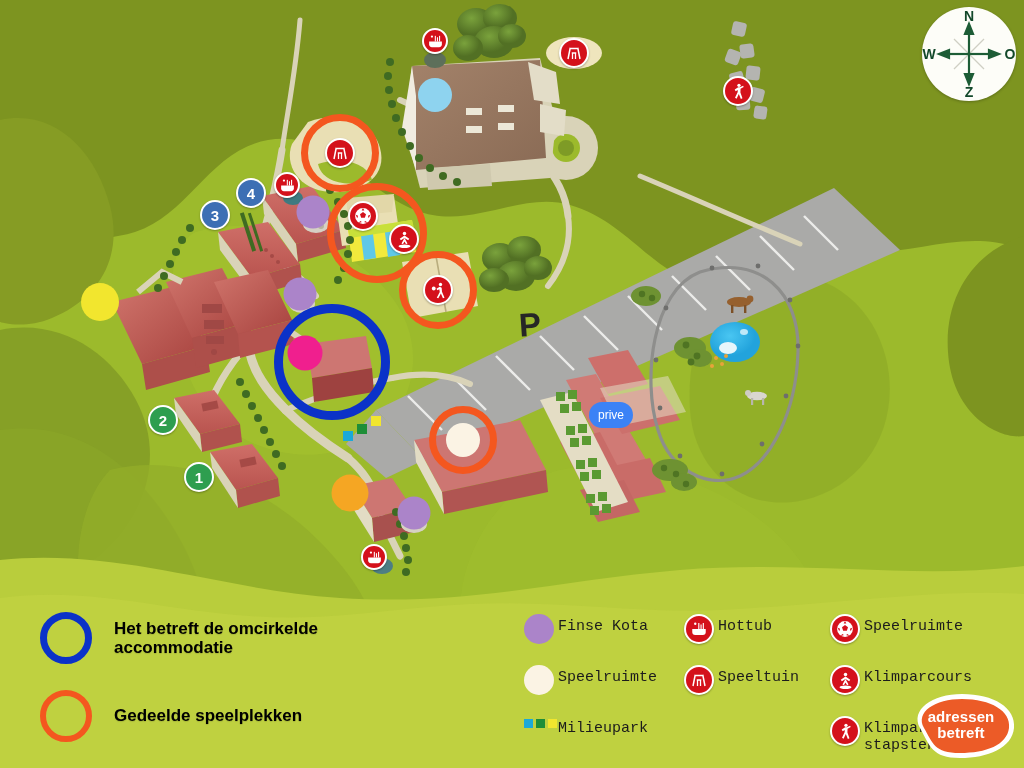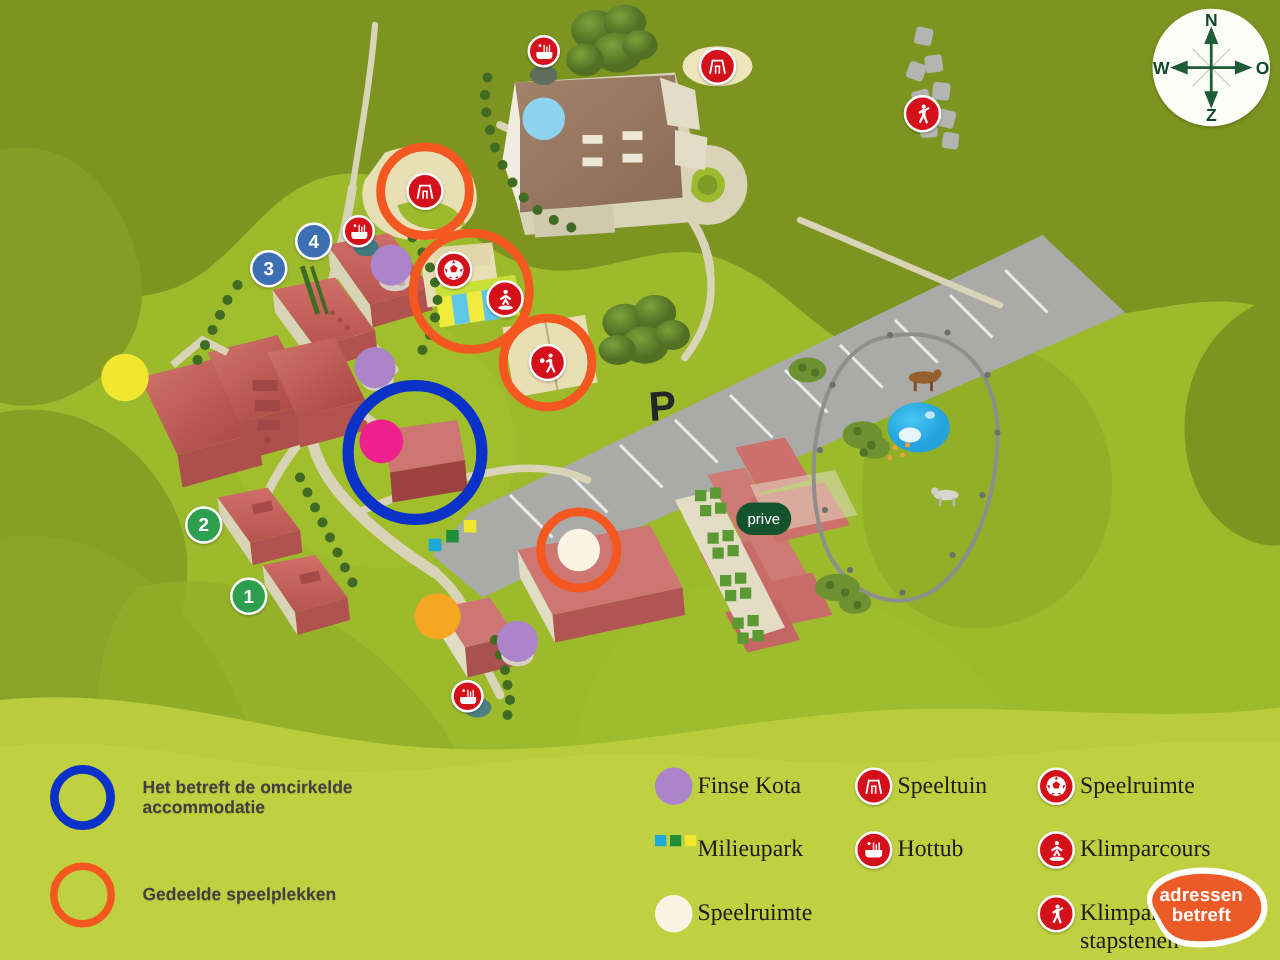--- a/index.html
+++ b/index.html
@@ -77,21 +77,21 @@
     position:absolute; left:519px; top:306px;
     color:#262626; font-size:33px; font-weight:bold;
     font-family:"Liberation Sans", sans-serif;
     transform:rotate(-4deg);
   }
 
   
   #prive-badge {
     position:absolute; left:589px; top:402px;
     width:44px; height:26px; border-radius:13px;
-    background:#14532d;
+    background:#3b82f6;
     color:#ffffff; font-size:12px;
     display:flex; align-items:center; justify-content:center;
     font-family:"Liberation Sans", sans-serif;
   }
 
   
   #legend-band {
     position:absolute; left:0; bottom:0; width:1024px; height:178px;
     overflow:hidden;
   }
@@ -103,21 +103,21 @@
     display:flex; align-items:center; margin-bottom:26px;
   }
   .big-ring {
     width:52px; height:52px; border-radius:50%;
     box-sizing:border-box; flex:0 0 auto;
   }
   .big-ring.blue   { border:7px solid #0b32c8; }
   .big-ring.orange { border:6px solid #f4571f; }
   .legend-big-text {
     margin-left:22px;
-    color:#404040; font-weight:bold; font-size:14px;
+    color:#000000; font-weight:bold; font-size:17px;
     line-height:1.12;
     text-shadow:0 1px 1px rgba(0,0,0,.12);
     white-space:pre-line;
   }
 
   #legend-right {
     position:absolute; left:524px; top:24px; right:0; bottom:0;
   }
   .leg-col { position:absolute; top:0; }
   #leg-col-1 { left:0;   width:160px; }
@@ -126,23 +126,23 @@
 
   .leg-item {
     display:flex; align-items:flex-start;
     margin-bottom:21px; min-height:30px;
   }
   .leg-sym {
     flex:0 0 auto; width:34px;
     display:flex; align-items:center; justify-content:flex-start;
   }
   .leg-label {
-    color:#1c1c1c; font-size:19px; line-height:1.15;
+    color:#1c1c1c; font-size:15px; line-height:1.15;
     padding-top:4px; white-space:pre-line;
-    font-family:Liberation Serif, serif;
+    font-family:Liberation Mono, monospace;
   }
   .leg-dot { width:30px; height:30px; border-radius:50%; }
   .leg-squares { display:flex; gap:3px; align-items:center; margin-top:3px; }
   .leg-squares span { width:9px; height:9px; display:block; }
 
   
   #brand-logo {
     position:absolute; right:4px; bottom:6px;
     width:118px; height:74px;
   }
@@ -747,61 +747,61 @@
 
     <div class="leg-col" id="leg-col-1">
       <div class="leg-item">
         <div class="leg-sym">
           <div class="leg-dot" style="background:#ab84c9;"></div>
         </div>
         <div class="leg-label">Finse Kota</div>
       </div>
       <div class="leg-item">
         <div class="leg-sym">
+          <div class="leg-dot" style="background:#fbf3e4;"></div>
+        </div>
+        <div class="leg-label">Speelruimte</div>
+      </div>
+      <div class="leg-item">
+        <div class="leg-sym">
           <div class="leg-squares">
             <span style="background:#1ba9d8;"></span>
             <span style="background:#1e8e38;"></span>
             <span style="background:#f2e62e;"></span>
           </div>
         </div>
         <div class="leg-label">Milieupark</div>
       </div>
-      <div class="leg-item">
-        <div class="leg-sym">
-          <div class="leg-dot" style="background:#fbf3e4;"></div>
-        </div>
-        <div class="leg-label">Speelruimte</div>
-      </div>
     </div>
 
     <div class="leg-col" id="leg-col-2">
-      <div class="leg-item">
-        <div class="leg-sym">
-          <div class="facicon">
-            <svg viewBox="0 0 24 24" width="18" height="18" fill="none" stroke="#ffffff" stroke-width="2">
-              <path d="M4 20 L7 5 M20 20 L17 5 M6 6 h12"></path>
-              <path d="M10 12 v8 M14 12 v8 M9 12 h6" stroke-width="1.7"></path>
-            </svg>
-          </div>
-        </div>
-        <div class="leg-label">Speeltuin</div>
-      </div>
       <div class="leg-item">
         <div class="leg-sym">
           <div class="facicon">
             <svg viewBox="0 0 24 24" width="18" height="18" fill="#ffffff">
               <circle cx="7" cy="5" r="1.6"></circle>
               <rect x="11" y="4" width="1.5" height="8"></rect>
                 <rect x="14" y="6" width="1.5" height="6"></rect>
               <rect x="17" y="4" width="1.5" height="8"></rect>
               <path d="M3 12h18v4a4 4 0 0 1-4 4H7a4 4 0 0 1-4-4z"></path>
             </svg>
           </div>
         </div>
         <div class="leg-label">Hottub</div>
+      </div>
+      <div class="leg-item">
+        <div class="leg-sym">
+          <div class="facicon">
+            <svg viewBox="0 0 24 24" width="18" height="18" fill="none" stroke="#ffffff" stroke-width="2">
+              <path d="M4 20 L7 5 M20 20 L17 5 M6 6 h12"></path>
+              <path d="M10 12 v8 M14 12 v8 M9 12 h6" stroke-width="1.7"></path>
+            </svg>
+          </div>
+        </div>
+        <div class="leg-label">Speeltuin</div>
       </div>
     </div>
 
     <div class="leg-col" id="leg-col-3">
       <div class="leg-item">
         <div class="leg-sym">
           <div class="facicon">
             <svg viewBox="0 0 24 24" width="20" height="20">
               <circle cx="12" cy="12" r="9.5" fill="#ffffff"></circle>
               <path d="M12 7.2 l3.6 2.6 -1.4 4.3 h-4.4 l-1.4-4.3z" fill="#d4111b"></path>

